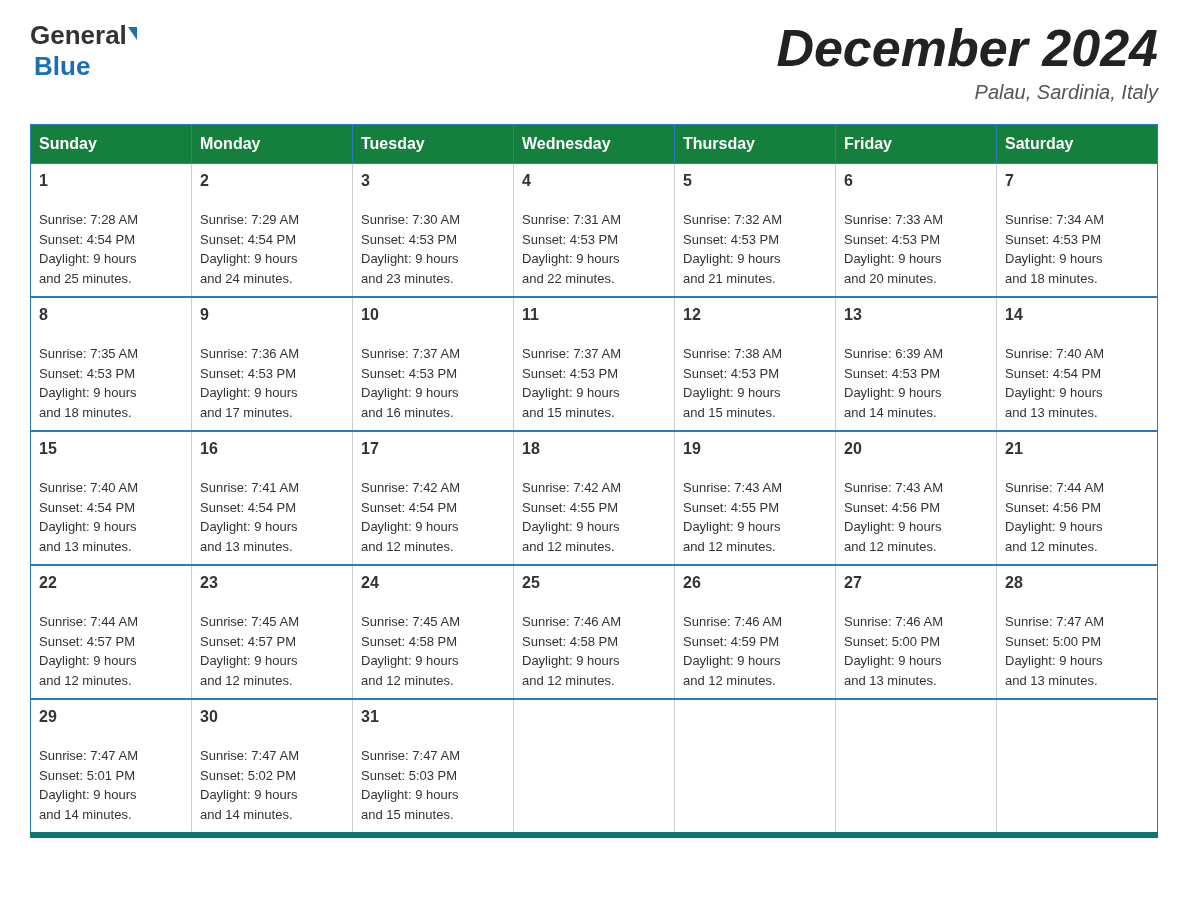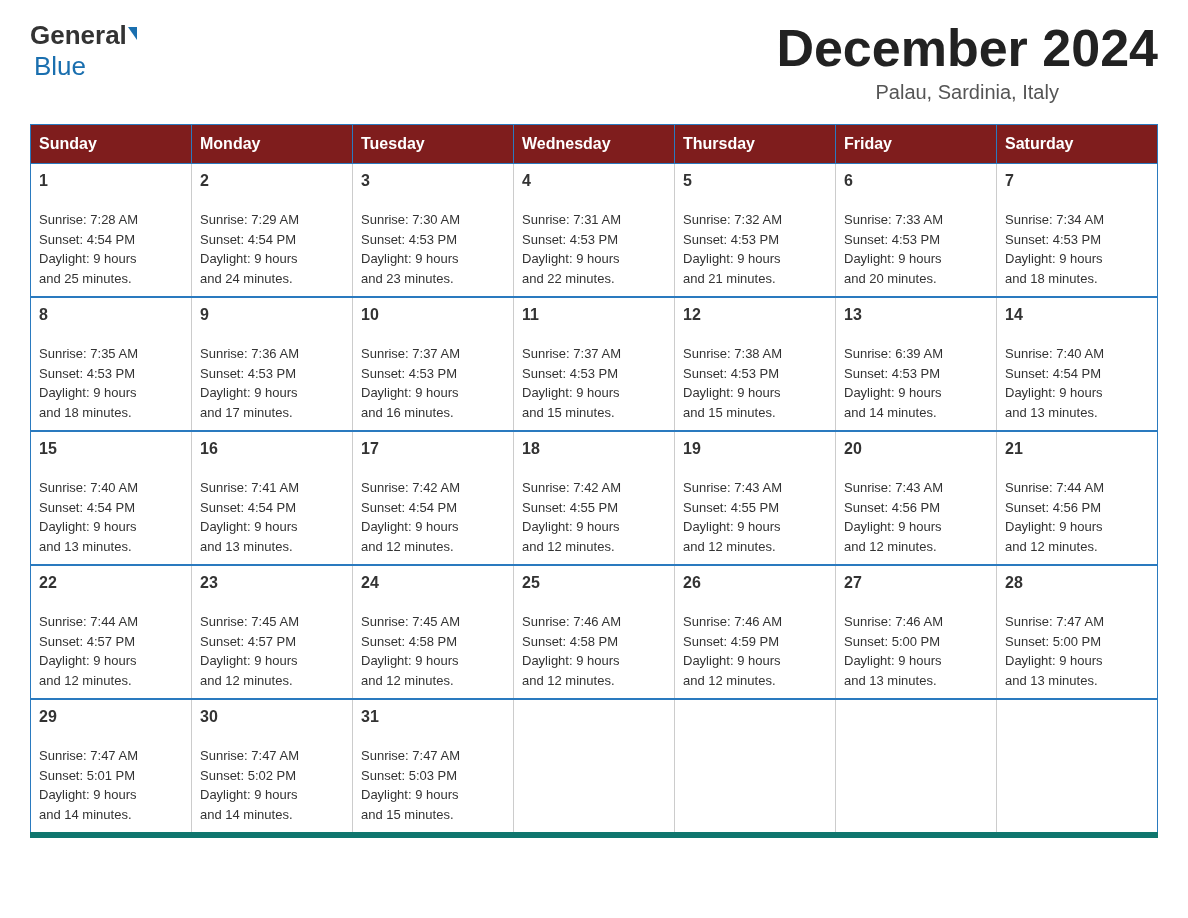--- a/index.html
+++ b/index.html
@@ -24,45 +24,46 @@
     .logo-text {
       display: flex;
       align-items: center;
       font-size: 26px;
       font-weight: bold;
       color: #333;
     }
     .logo-general { color: #333; }
     .logo-sub {
       font-size: 26px;
-      font-weight: normal;
+      font-weight: bold;
       color: #1a6faf;
       margin-left: 4px;
     }
     .title-block {
-      text-align: center;
+      text-align: right;
+      font-style: italic;
     }
     .month-title {
       font-size: 52px;
       font-weight: bold;
       color: #222;
       line-height: 1.1;
     }
     .location {
       font-size: 20px;
       color: #555;
       margin-top: 4px;
     }
     table {
       width: 100%;
       border-collapse: collapse;
       table-layout: fixed;
     }
     thead tr {
-      background-color: #7f1d1d;
+      background-color: #15803d;
     }
     thead th {
       color: #fff;
       font-size: 16px;
       font-weight: bold;
       padding: 10px 8px;
       text-align: left;
       border: 1px solid #2a7abf;
     }
     tbody tr {

